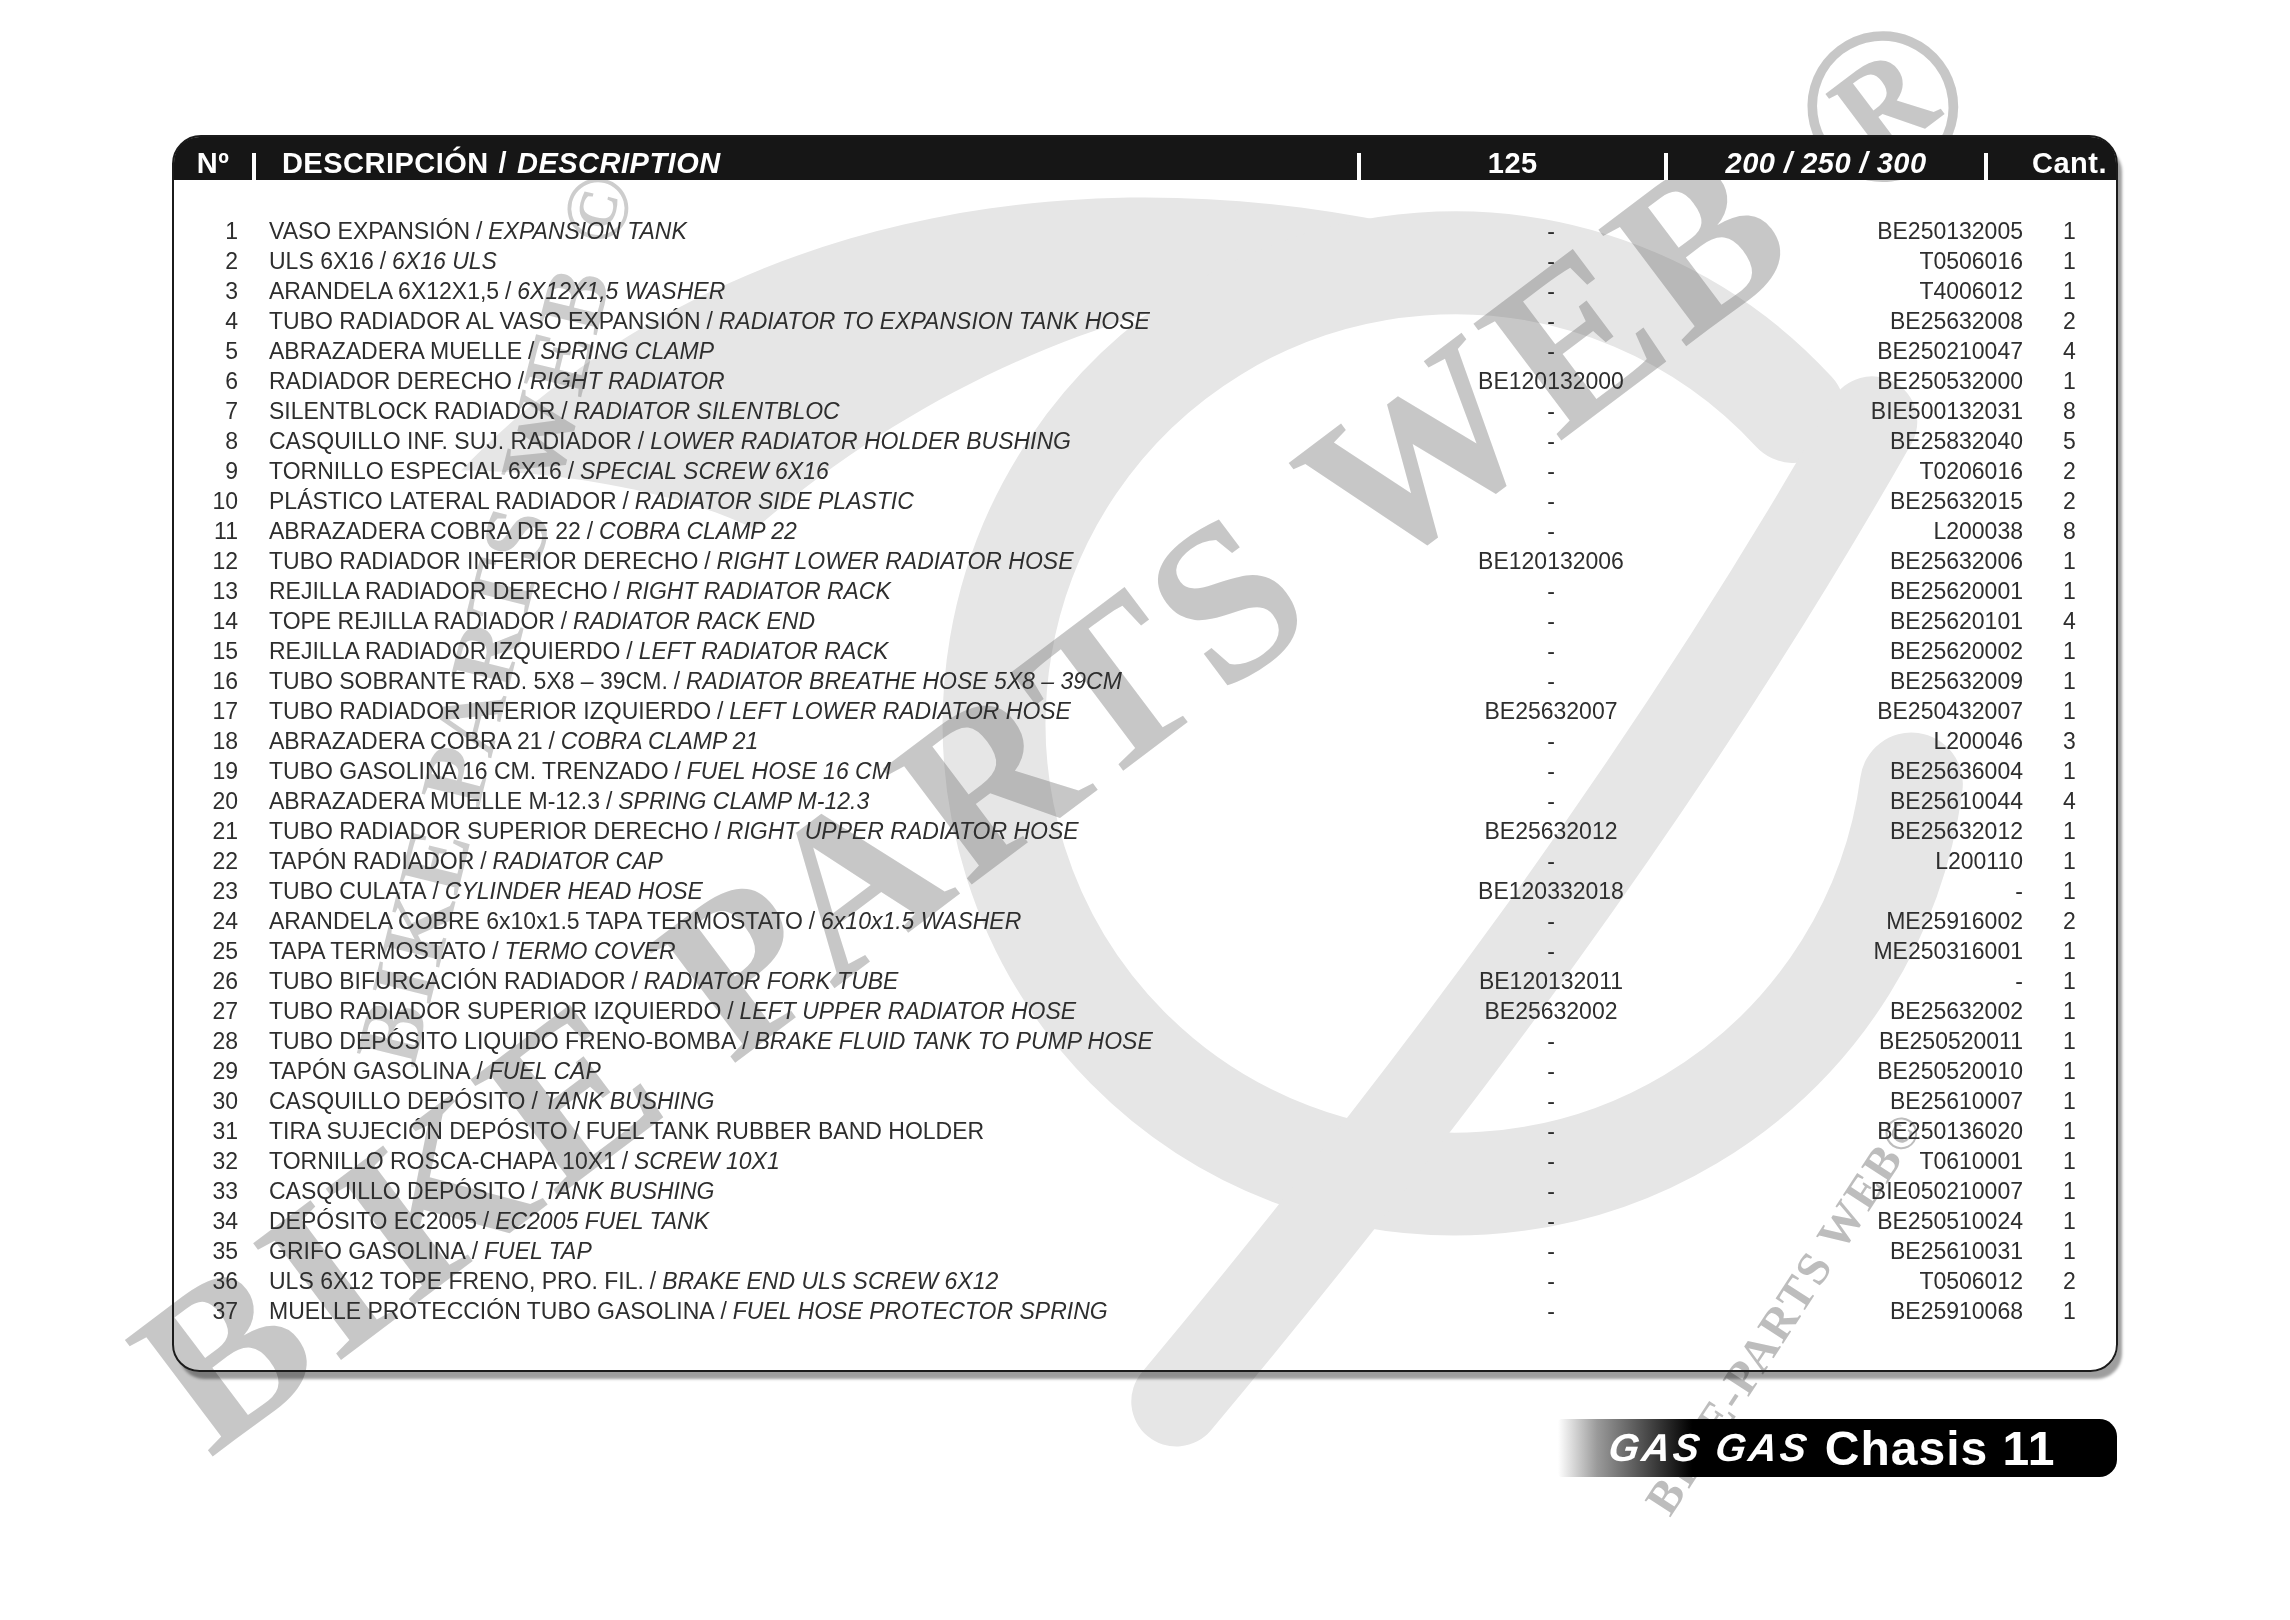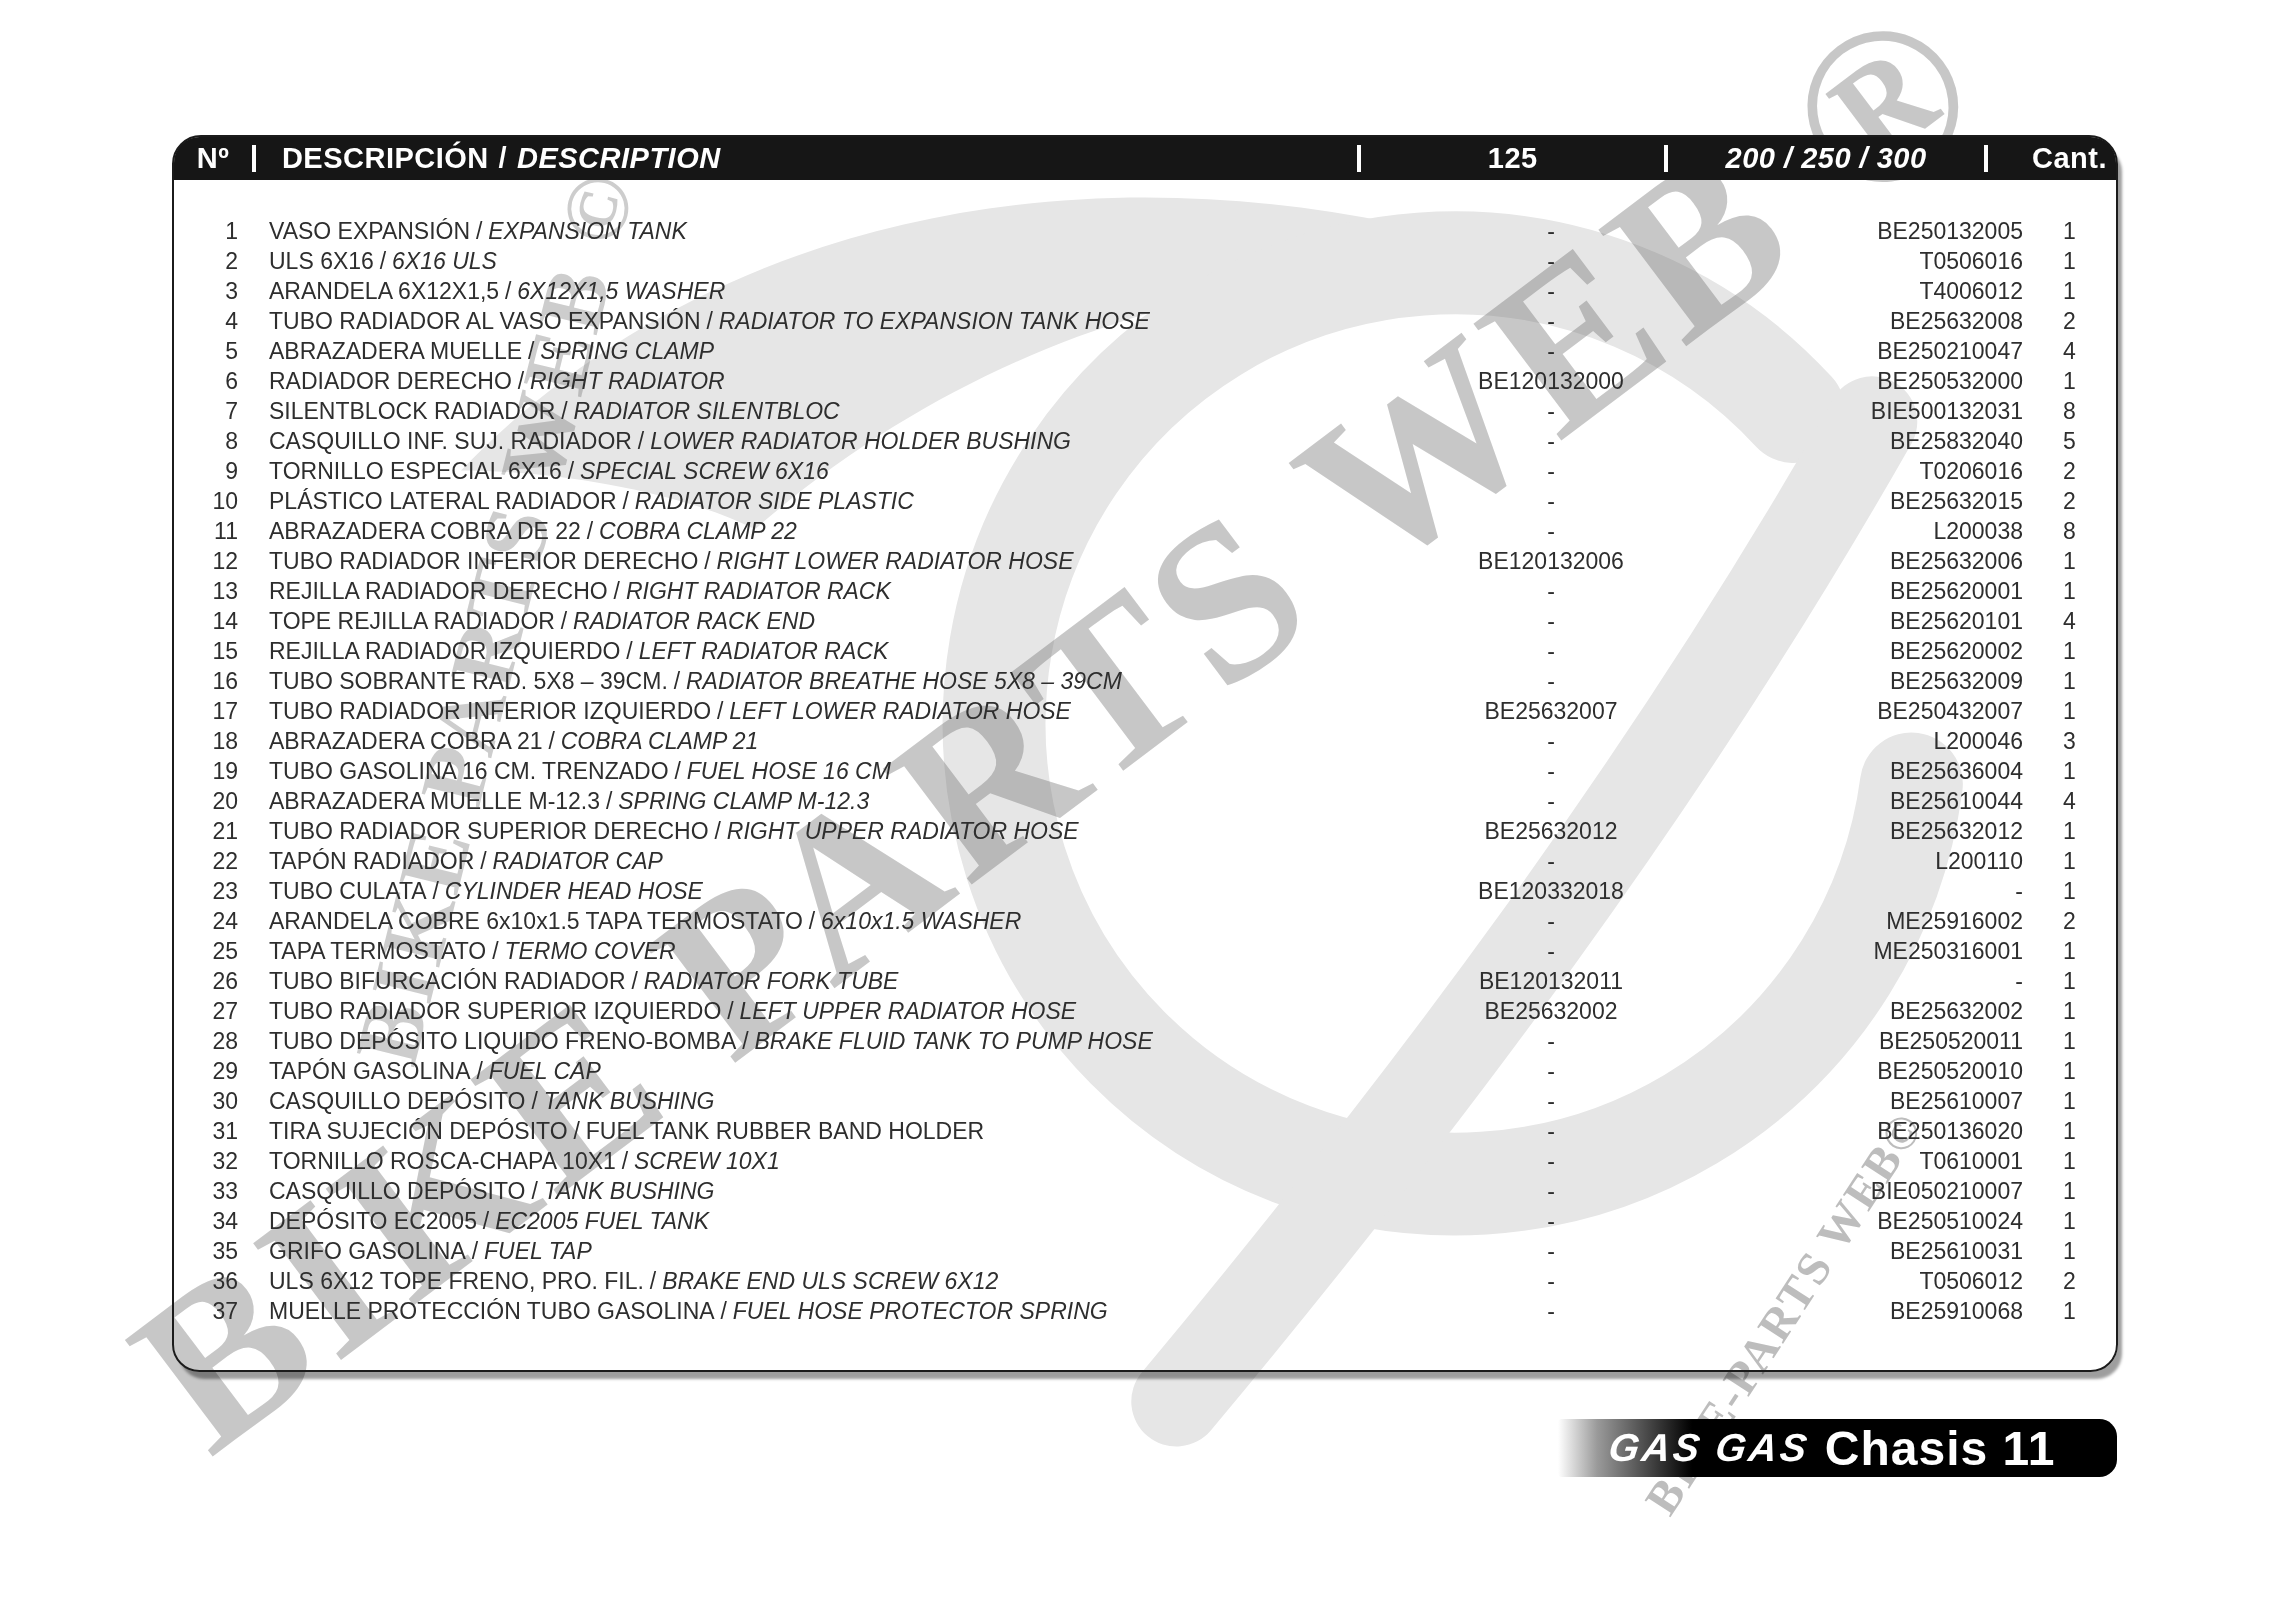--- a/index.html
+++ b/index.html
@@ -26,21 +26,21 @@
     transform:translate(-50%,-50%) rotate(-57deg);
   }
   
   #panel{
     position:absolute;z-index:2;left:172px;top:135px;width:1946px;height:1237px;
     border:2.9px solid #1b1b1b;border-radius:29px 29px 27.4px 27.4px;
     box-shadow:5.9px 8.8px 2.9px -2px rgba(0,0,0,.38);
     box-sizing:border-box;background:transparent;
   }
   #thead{
-    display:flex;align-items:center;height:43px;width:100%;
+    display:flex;align-items:flex-end;height:43px;width:100%;
     background:#161616;border-radius:25.5px 25.5px 0 0;
     color:#ffffff;font-weight:bold;font-size:29px;letter-spacing:0.5px;
   }
   .hcell{display:flex;align-items:center;justify-content:center;box-sizing:border-box;}
   .h-num{width:78px;}
   .h-desc{flex:1;justify-content:flex-start;padding-left:26px;}
   .h-125{width:303px;}
   .h-200{width:316px;font-style:italic;}
   .h-cant{width:93px;margin-left:35px;}
   .hdiv{width:3.9px;height:27.4px;background:#ffffff;flex:0 0 auto;}

